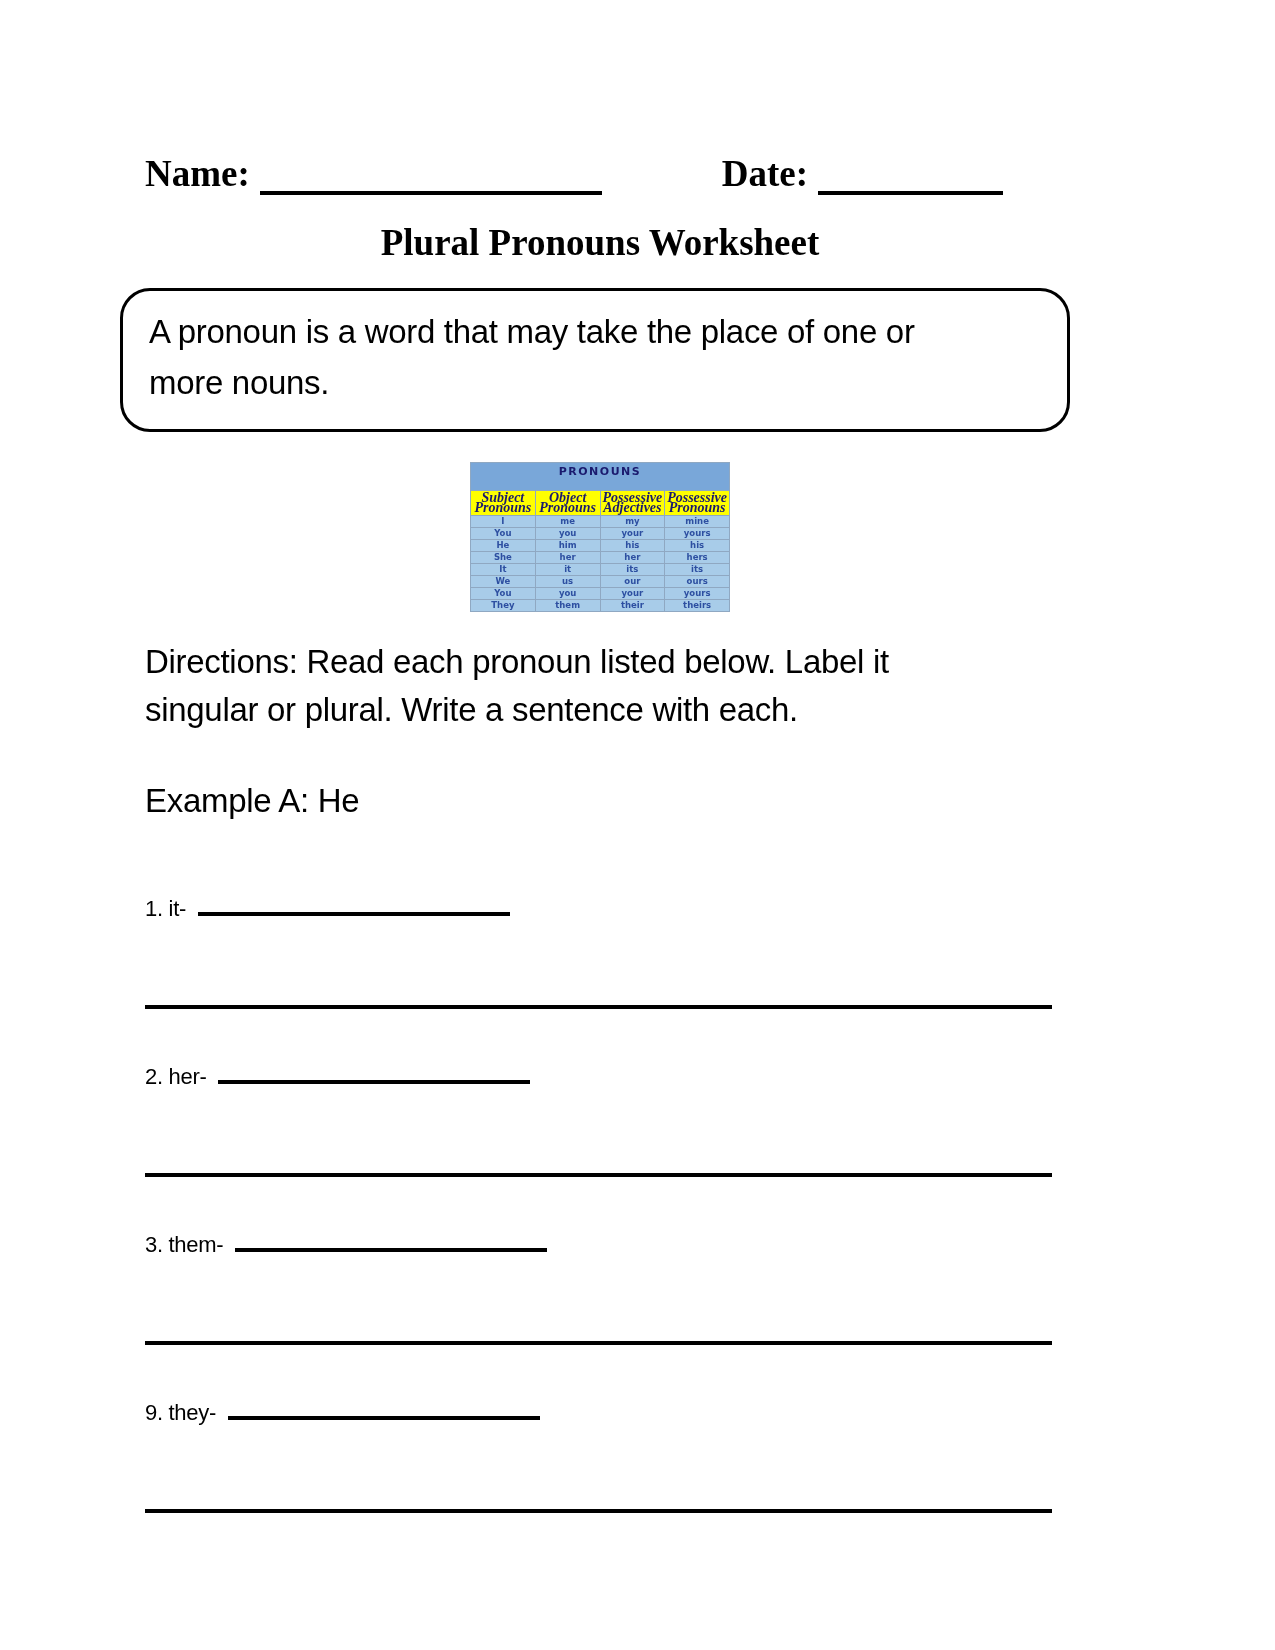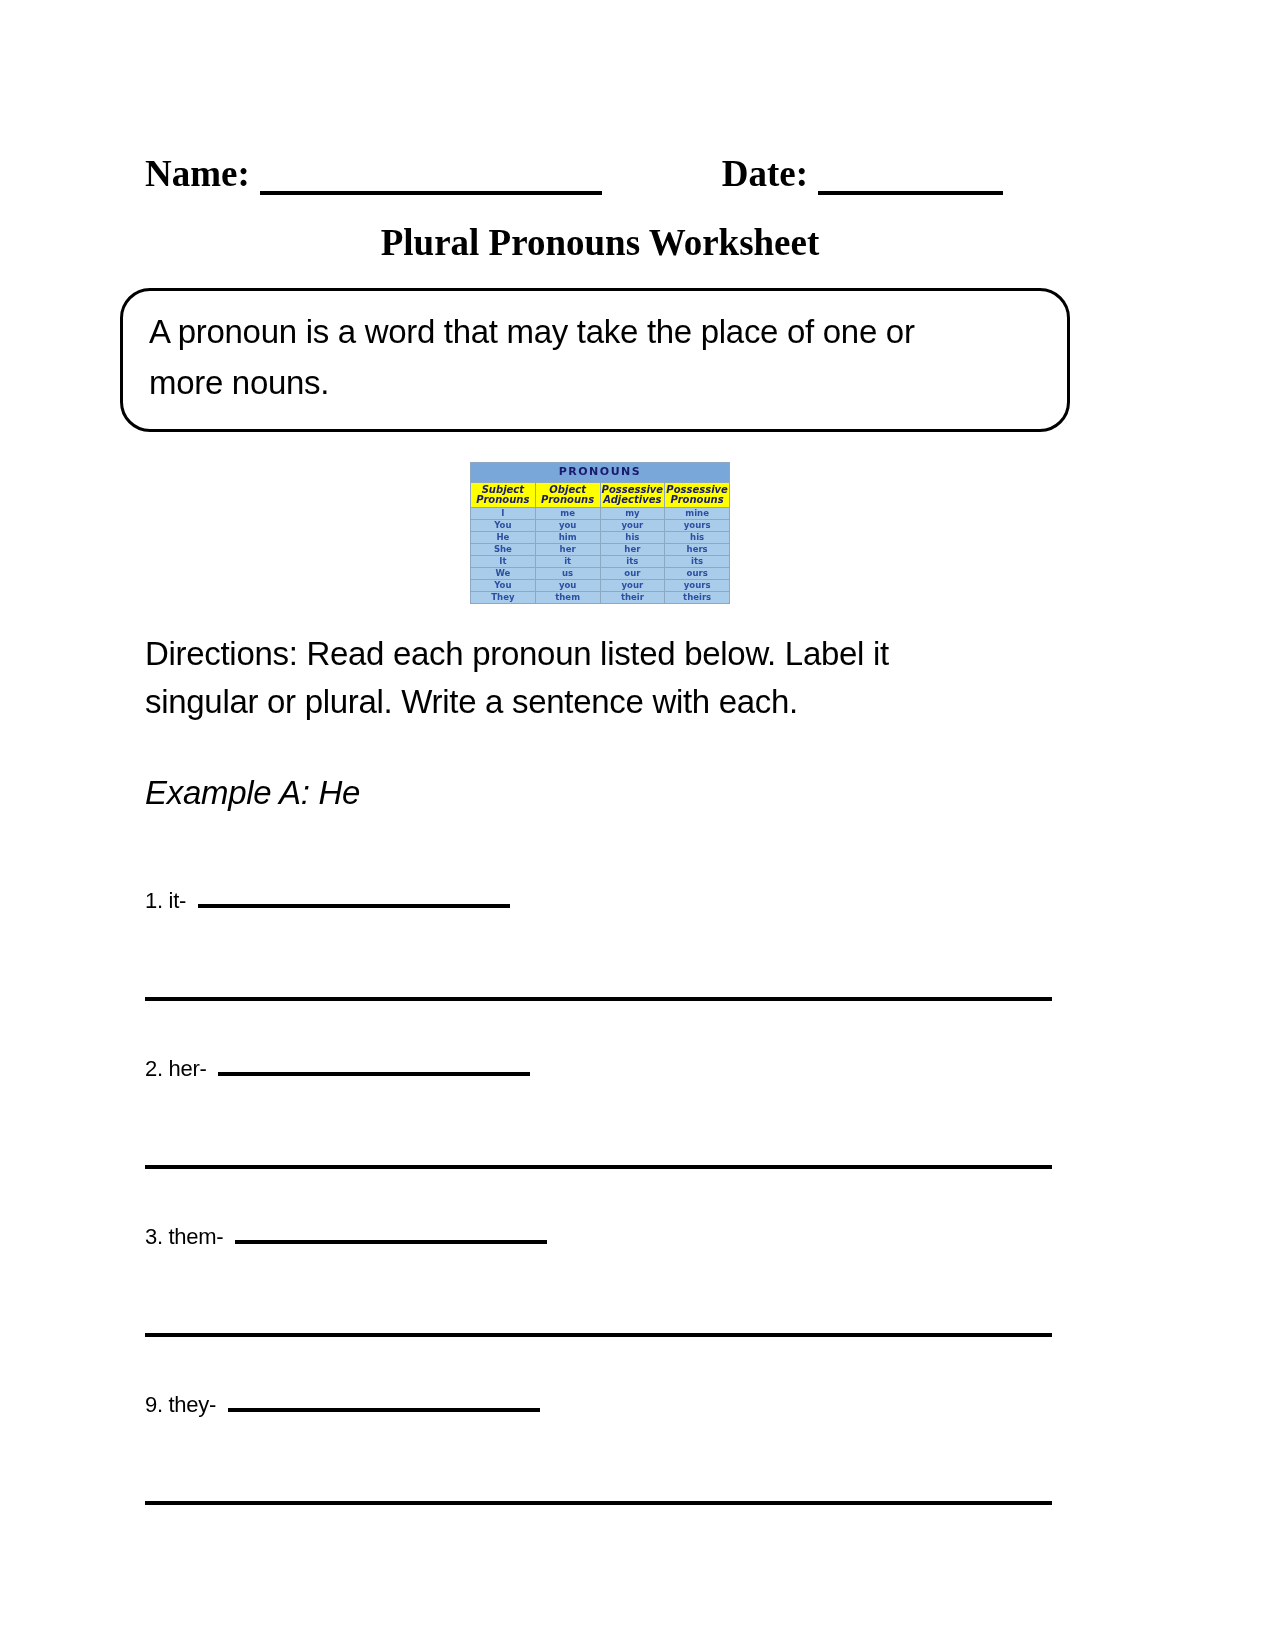--- a/index.html
+++ b/index.html
@@ -58,45 +58,45 @@
     border-collapse: collapse;
     width: 260px;
     table-layout: fixed;
     font-family: "DejaVu Sans", sans-serif;
   }
   .pronoun-table th, .pronoun-table td { border: 1px solid var(--border, #8fa8c2); }
   .pt-title {
     background: var(--title-bg, #79a7d9);
     color: var(--header-text, #1a1a6e);
     font-size: 11px; font-weight: bold; letter-spacing: 1.5px;
-    padding: 2px 0 4px 0; text-align: center;
+    padding: 2px 0 12px 0; text-align: center;
   }
   .pt-col-header {
     background: var(--header-bg, #ffff00);
     color: var(--header-text, #1a1a6e);
-    font-size: 10px; font-style: italic; font-weight: bold;
-    line-height: 10px; padding: 2px 1px; text-align: center;
+    font-size: 14px; font-style: italic; font-weight: bold;
+    line-height: 10px; padding: 2px 1px; text-align: center; font-family: Liberation Serif, serif;
   }
   .pronoun-table td {
     background: var(--row-bg, #a8cce9);
     color: var(--cell-text, #2d4fa1);
     font-size: 8.5px; font-weight: bold;
     line-height: 11px; text-align: center; padding: 0;
   }
 
   
   .directions {
     margin: 26px 0 0 0;
     font-size: 33px; line-height: 48px;
     letter-spacing: -0.3px;
     max-width: 830px;
   }
   .example-line {
     margin: 0; font-size: 33px; line-height: 49px;
-    font-style: italic; letter-spacing: -0.3px;
+    letter-spacing: -0.3px;
   }
   .example-block { margin-top: 42px; }
 
   
   .questions { margin-top: 64px; width: 907px; }
   .question-row { margin-top: 48px; font-size: 22px; line-height: 40px; letter-spacing: -0.3px; }
   .question-row:first-child { margin-top: 0; }
   .q-blank { display: inline-block; width: 312px; border-bottom: 4px solid #000; margin-left: 12px; }
   .answer-line { margin-top: 76px; width: 907px; border-bottom: 4px solid #000; height: 0; }
 </style>

